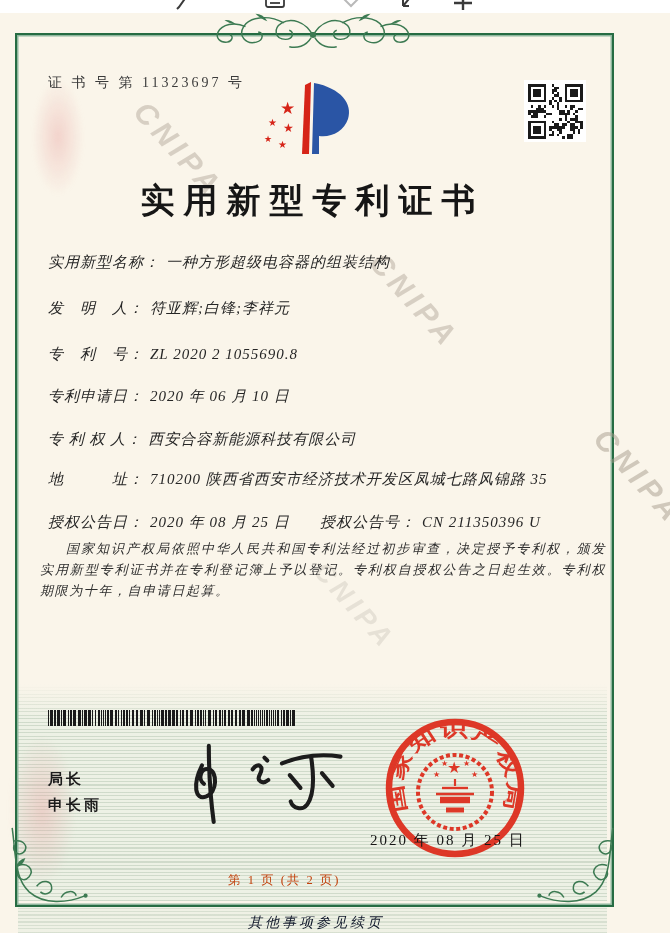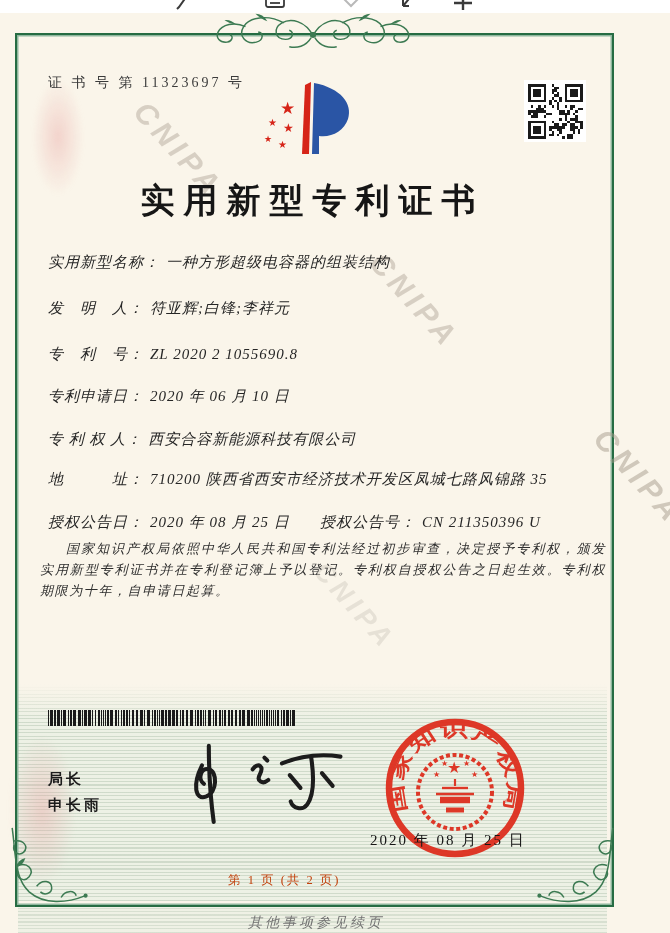--- a/index.html
+++ b/index.html
@@ -23,21 +23,21 @@
          letter-spacing:9px;color:#161616;z-index:5;}
   .row{position:absolute;left:48px;font-size:15px;color:#262626;letter-spacing:1px;z-index:5;white-space:nowrap;font-style:italic;}
   .row .lbl{margin-right:6px;}
   .body-text{position:absolute;left:40px;top:538px;width:566px;font-size:13px;line-height:21px;
              font-style:italic;color:#2e2e2e;letter-spacing:1.6px;text-align:justify;z-index:5;}
   .body-text p{margin:0;text-indent:2em;}
   .sig-title{position:absolute;left:48px;font-family:"Liberation Sans","DejaVu Sans",sans-serif;
              font-size:15px;font-weight:600;letter-spacing:3px;color:#1d1d1d;z-index:6;text-align:right;}
   .footer-page{position:absolute;left:228px;top:872px;font-size:12.5px;letter-spacing:2px;color:#c2410c;z-index:6;}
   .cont-note{position:absolute;left:248px;top:914px;font-size:14px;font-style:italic;
-             letter-spacing:3px;color:#737373;z-index:6;}
+             letter-spacing:3px;color:#0f172a;z-index:6;}
   .seal-date{position:absolute;left:370px;top:831px;font-size:15px;letter-spacing:2px;color:#161616;z-index:9;}
   
   .wm{position:absolute;font-family:"Liberation Sans","DejaVu Sans",sans-serif;font-weight:700;font-style:italic;
       letter-spacing:5px;color:rgba(172,162,148,.45);transform:rotate(48deg);transform-origin:left top;z-index:3;}
   .smudge{position:absolute;background:radial-gradient(ellipse at center, rgba(231,160,158,.40), rgba(231,160,158,0) 70%);
           filter:blur(2px);z-index:2;border-radius:50%;}
   .orn{position:absolute;z-index:4;}
   .qrbox{position:absolute;left:524px;top:80px;width:62px;height:62px;background:#ffffff;z-index:5;}
   .qrbox svg{position:absolute;left:3.5px;top:3.5px;}
   .seal{position:absolute;left:380px;top:712px;width:150px;height:152px;z-index:8;opacity:.93;}

